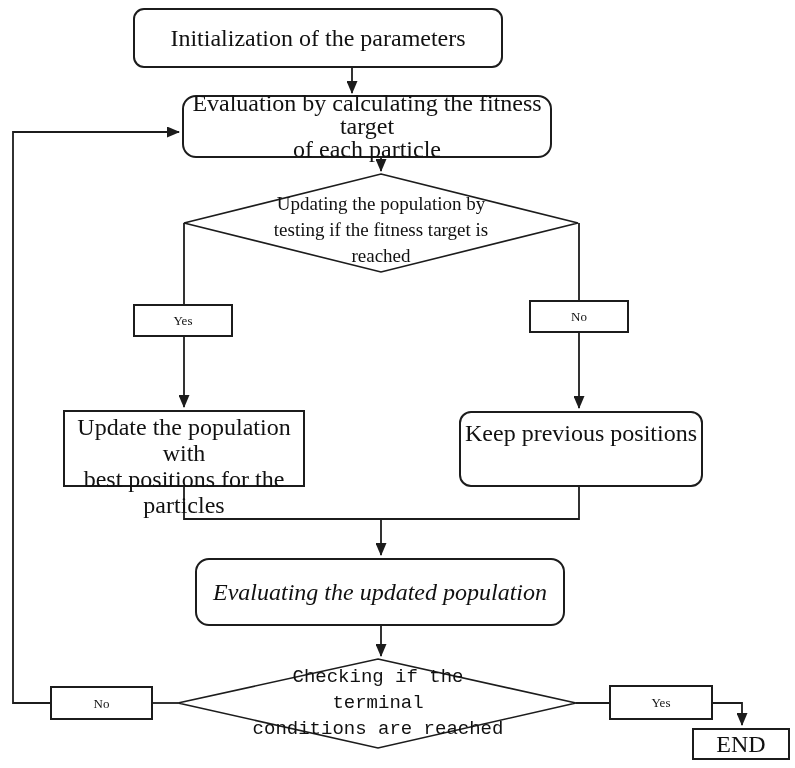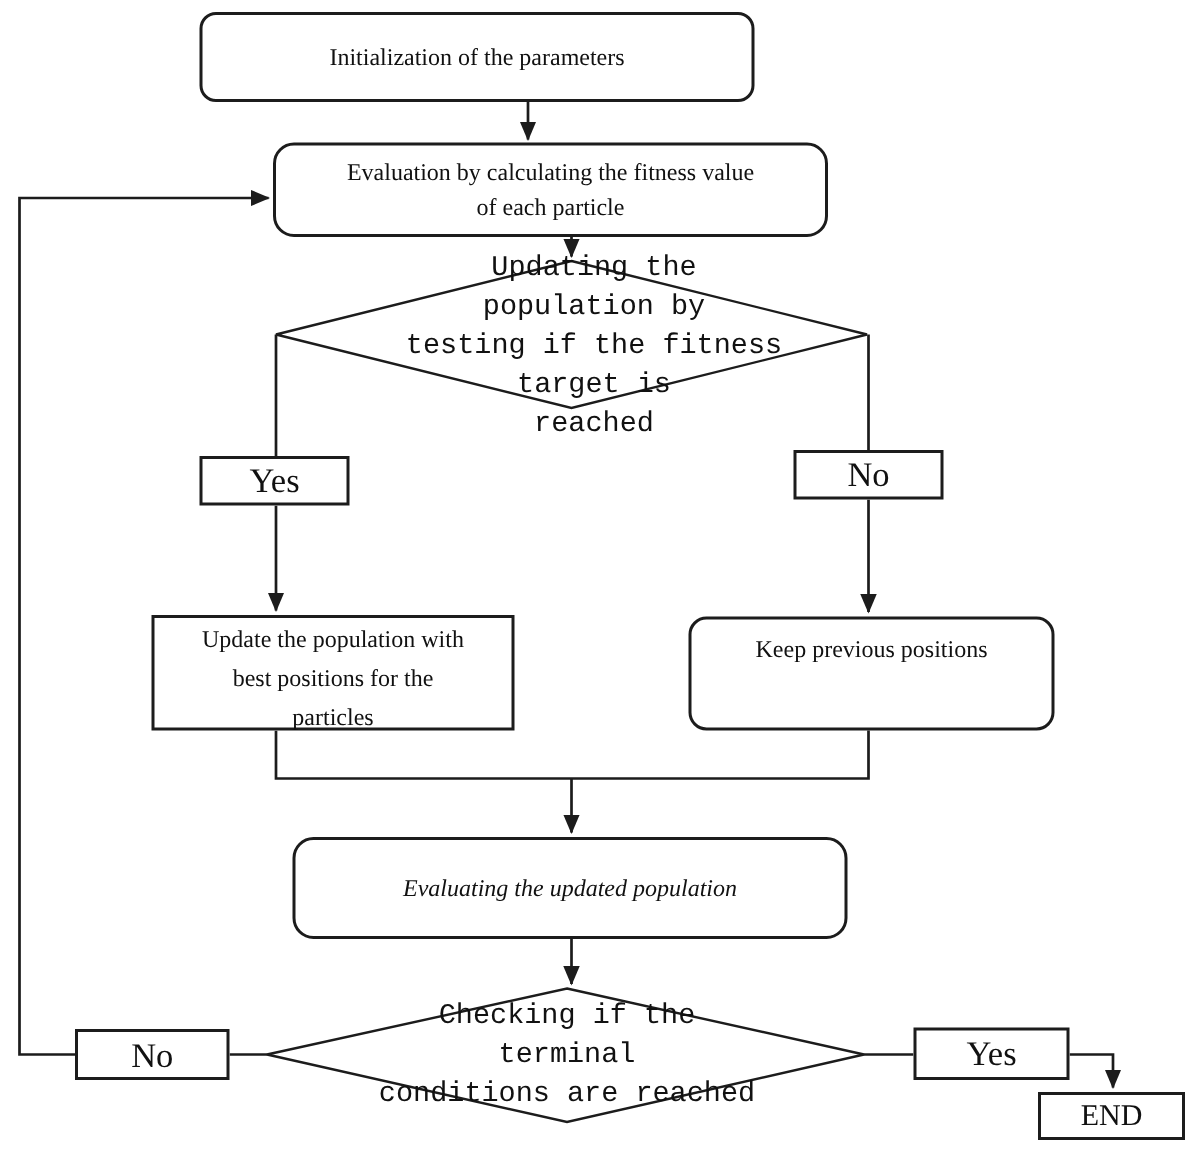--- a/index.html
+++ b/index.html
@@ -10,29 +10,29 @@
   }
   .canvas {
     position:relative; width:795px; height:768px;
     background:#ffffff; overflow:hidden;
   }
   svg.wires { position:absolute; left:0; top:0; z-index:1; }
   .node {
     position:absolute; box-sizing:border-box; z-index:2;
     background:#ffffff; border:2px solid #1c1c1c;
     display:flex; align-items:center; justify-content:center;
-    text-align:center; font-size:16px; line-height:23px;
+    text-align:center; font-size:24px; line-height:23px;
     white-space:pre-line;
   }
   .rounded { border-radius:14px; }
   .rounded-sm { border-radius:11px; }
   .thick { border-width:2.5px; }
-  .small { font-size:23px;text-align:center; }
+  .small { font-size:13px;text-align:center; }
   .top-align { align-items:flex-start; }
-  .pad-top-sm { padding-top:2px; line-height:26px;margin-left:38px; }
+  .pad-top-sm { padding-top:2px; line-height:26px; }
   .pad-top-md { padding-top:9px;border-radius:12px; }
   .diamond-label {
     position:absolute; z-index:2;
     display:flex; align-items:center; justify-content:center;
     text-align:center; white-space:pre-line;
     font-size:19px; line-height:26px;
   }
 </style>
 </head>
 <body>
@@ -64,25 +64,25 @@
       <path d="M576 703 H609"></path>
       <path d="M713 703 H742 V725" marker-end="url(#arr)"></path>
     </g>
   </svg>
 
   <div class="node rounded-sm" style="left:133px; top:8px; width:370px; height:60px;">
     <span>Initialization of the parameters</span>
   </div>
 
   <div class="node rounded" style="left:182px; top:95px; width:370px; height:63px;">
-    <span>Evaluation by calculating the fitness value
+    <span>Evaluation by calculating the fitness target
 of each particle</span>
   </div>
 
-  <div class="diamond-label" style="left:266px; top:190px; width:260px; height:80px;font-family:Liberation Mono, monospace;">Updating the population by
+  <div class="diamond-label" style="left:251px; top:190px; width:260px; height:80px;">Updating the population by
 testing if the fitness target is
 reached</div>
 
   <div class="node small" style="left:133px; top:304px; width:100px; height:33px;">
     <span>Yes</span>
   </div>
 
   <div class="node small" style="left:529px; top:300px; width:100px; height:33px;">
     <span>No</span>
   </div>
@@ -105,17 +105,17 @@
 conditions are reached</div>
 
   <div class="node small" style="left:50px; top:686px; width:103px; height:34px;">
     <span>No</span>
   </div>
 
   <div class="node small" style="left:609px; top:685px; width:104px; height:35px;">
     <span>Yes</span>
   </div>
 
-  <div class="node" style="left:692px; top:728px; width:98px; height:32px; font-size:20px;">
+  <div class="node" style="left:692px; top:728px; width:98px; height:32px; font-size:24px;">
     <span>END</span>
   </div>
 
 </div>
 
 </body></html>

